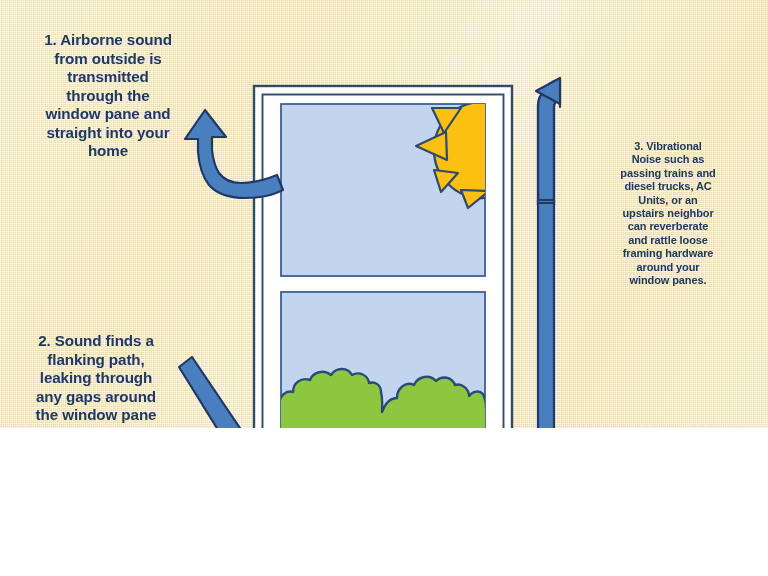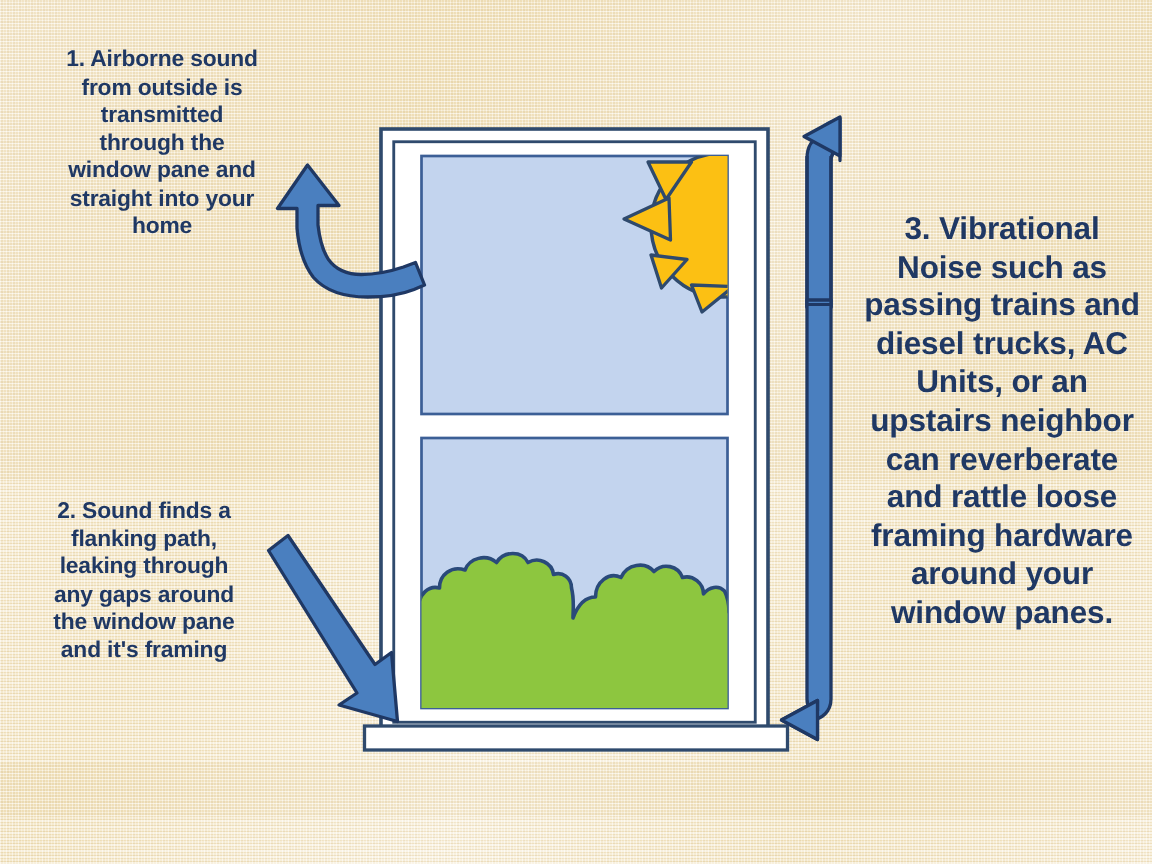--- a/index.html
+++ b/index.html
@@ -8,21 +8,21 @@
   }
   body {
     width: 768px;
     height: 576px;
     overflow: hidden;
     font-family: "Liberation Sans", sans-serif;
   }
   #infographic {
     position: relative;
     width: 768px;
-    height: 576px;
+    height: 428px;
     background-color: #f5e7c4;
     background-image:
       repeating-linear-gradient(0deg,
         rgba(255,255,255,0.50) 0px,
         rgba(255,255,255,0.50) 1px,
         rgba(214,190,140,0.20) 1px,
         rgba(214,190,140,0.20) 2px,
         rgba(255,255,255,0.30) 2px,
         rgba(255,255,255,0.30) 3px,
         rgba(224,203,158,0.14) 3px,
@@ -59,21 +59,21 @@
   #callout-2 {
     left: 4px;
     top: 332px;
     width: 184px;
     font-size: 15.2px;
   }
   #callout-3 {
     left: 572px;
     top: 140px;
     width: 192px;
-    font-size: 21px;
+    font-size: 11px;
   }
 
   
   #art {
     position: absolute;
     left: 0;
     top: 0;
     width: 768px;
     height: 576px;
   }

